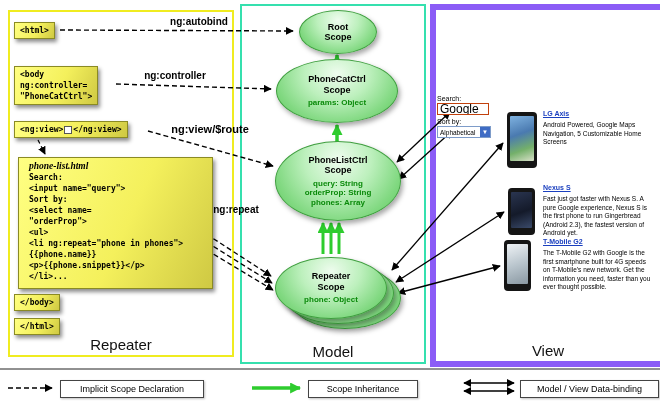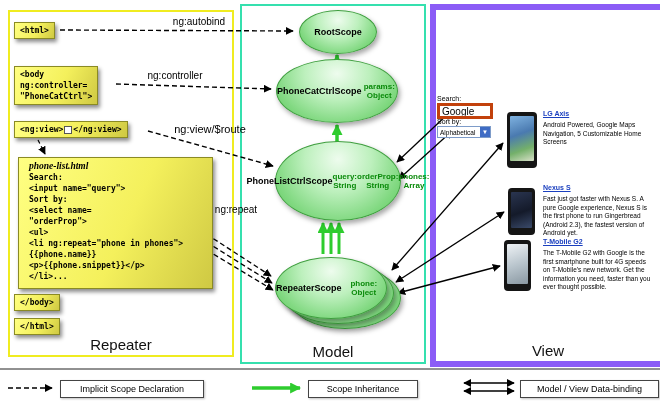--- a/index.html
+++ b/index.html
@@ -31,33 +31,33 @@
     overflow:hidden;
     padding-left:10px;
   }
   .bigbox .title { font-family:"Liberation Serif", serif; font-style:italic; font-size:9.5px; line-height:12px; }
   .white-square { display:inline-block; width:6px; height:6px; background:#fff; border:1px solid #555; vertical-align:middle; margin:0 1px; }
 
   .scope {
     position:absolute; z-index:6; border-radius:50%;
     background:radial-gradient(ellipse at 50% 22%, #eefcee 0%, #bdf0bd 38%, #82d982 72%, #58c758 100%);
     border:1px solid #3f9e3f; box-shadow:2px 3px 5px rgba(0,0,0,0.35);
-    display:flex; flex-direction:row; justify-content:center; align-items:center; text-align:center;
+    display:flex; flex-direction:column; justify-content:center; align-items:center; text-align:center;
   }
   .scope .t { font-size:9px; font-weight:bold; line-height:10.5px; color:#000; }
   .scope .p { font-size:8px; font-weight:bold; line-height:9.5px; color:#0a8a0a; }
   .scope .gap { height:3px; }
   .stack { z-index:5; }
 
-  .arrow-label { position:absolute; z-index:7; font-weight:normal; color:#000; text-align:center; white-space:nowrap; }
+  .arrow-label { position:absolute; z-index:7; font-weight:bold; color:#000; text-align:center; white-space:nowrap; }
 
   .vf-label { position:absolute; z-index:6; font-size:7px; color:#000; }
   .v-input {
-    position:absolute; z-index:6; width:46px; height:10px; font-size:10px; padding:0 2px;
-    border:3px solid #c2410c; background:#fff; font-family:"Liberation Sans", sans-serif; box-sizing:content-box;
+    position:absolute; z-index:6; width:46px; height:10px; font-size:12px; padding:0 2px;
+    border:1px solid #c2410c; background:#fff; font-family:"Liberation Sans", sans-serif; box-sizing:content-box;
   }
   .v-select {
     position:absolute; z-index:6; width:54px; height:12px; border:1px solid #7e9cc9; background:#fff;
     font-size:6.5px; line-height:12px; padding-left:2px; box-sizing:border-box;
   }
   .v-select .dd {
     position:absolute; right:0; top:0; width:10px; height:10px; background:#3f6cc4; color:#fff;
     font-size:6px; line-height:10px; text-align:center;
   }
   .phone-img { position:absolute; z-index:6; background:#151515; border-radius:4px; padding:4px 3px 7px 3px; box-sizing:border-box; }

